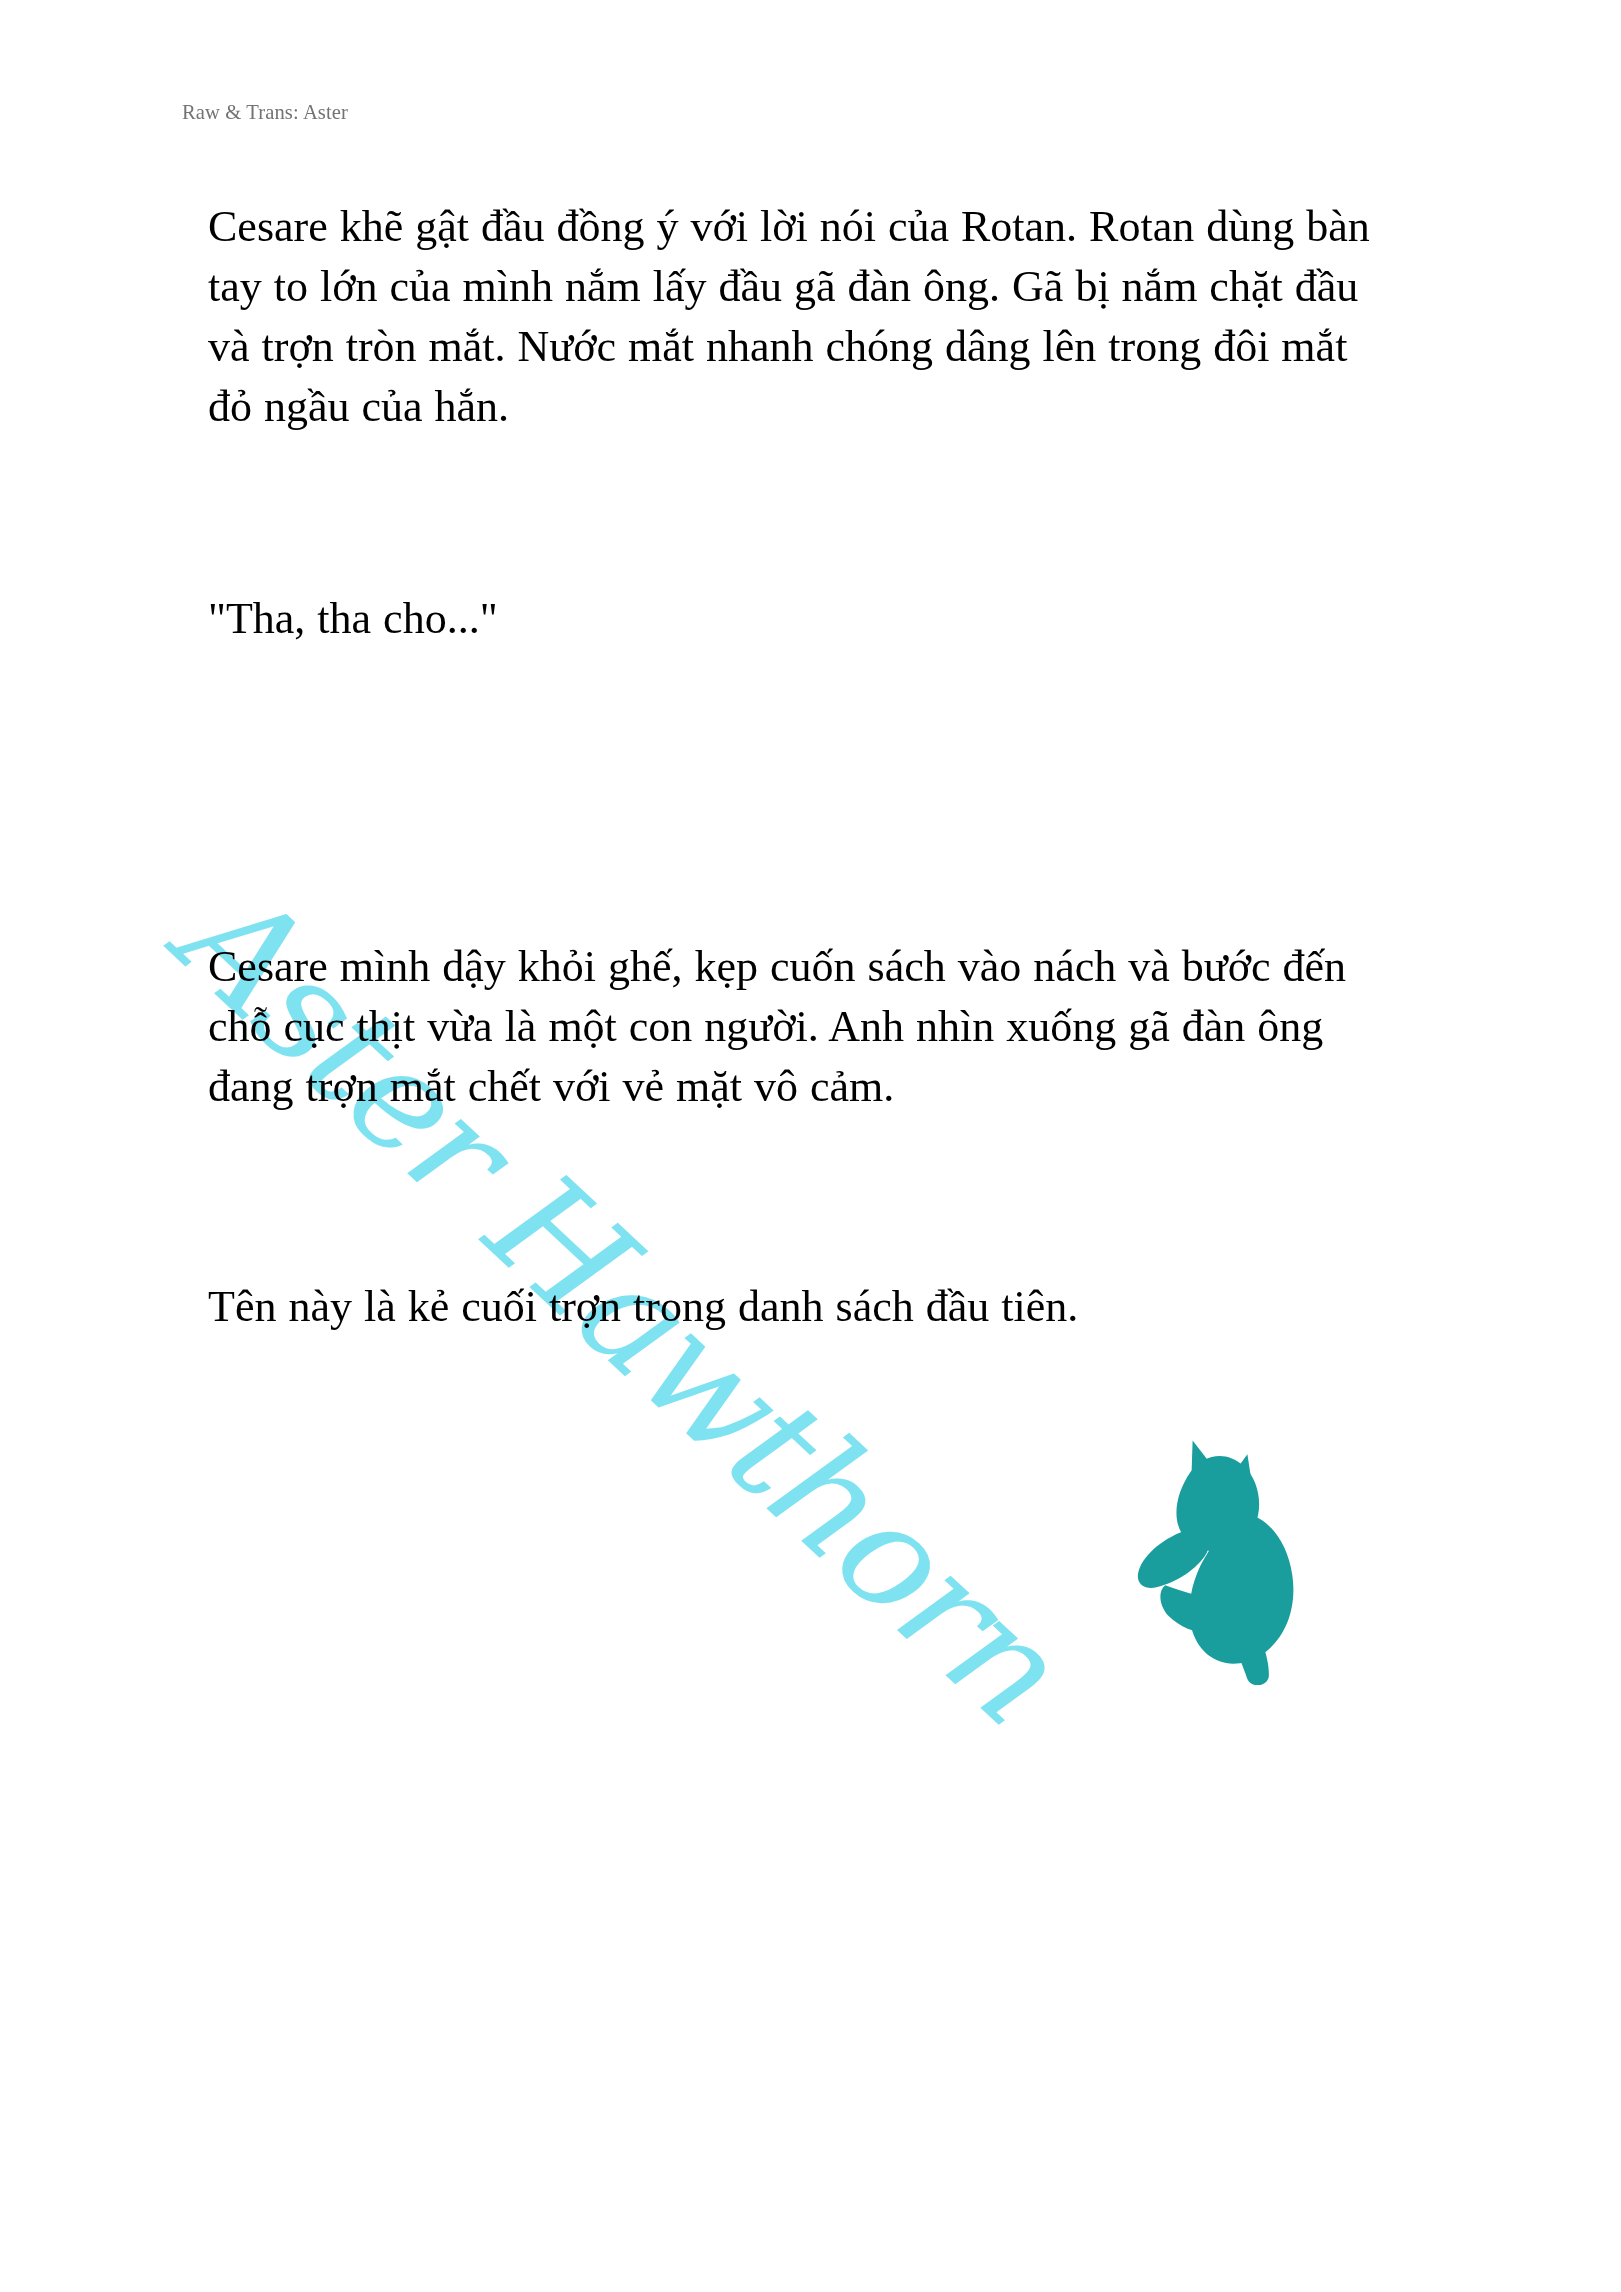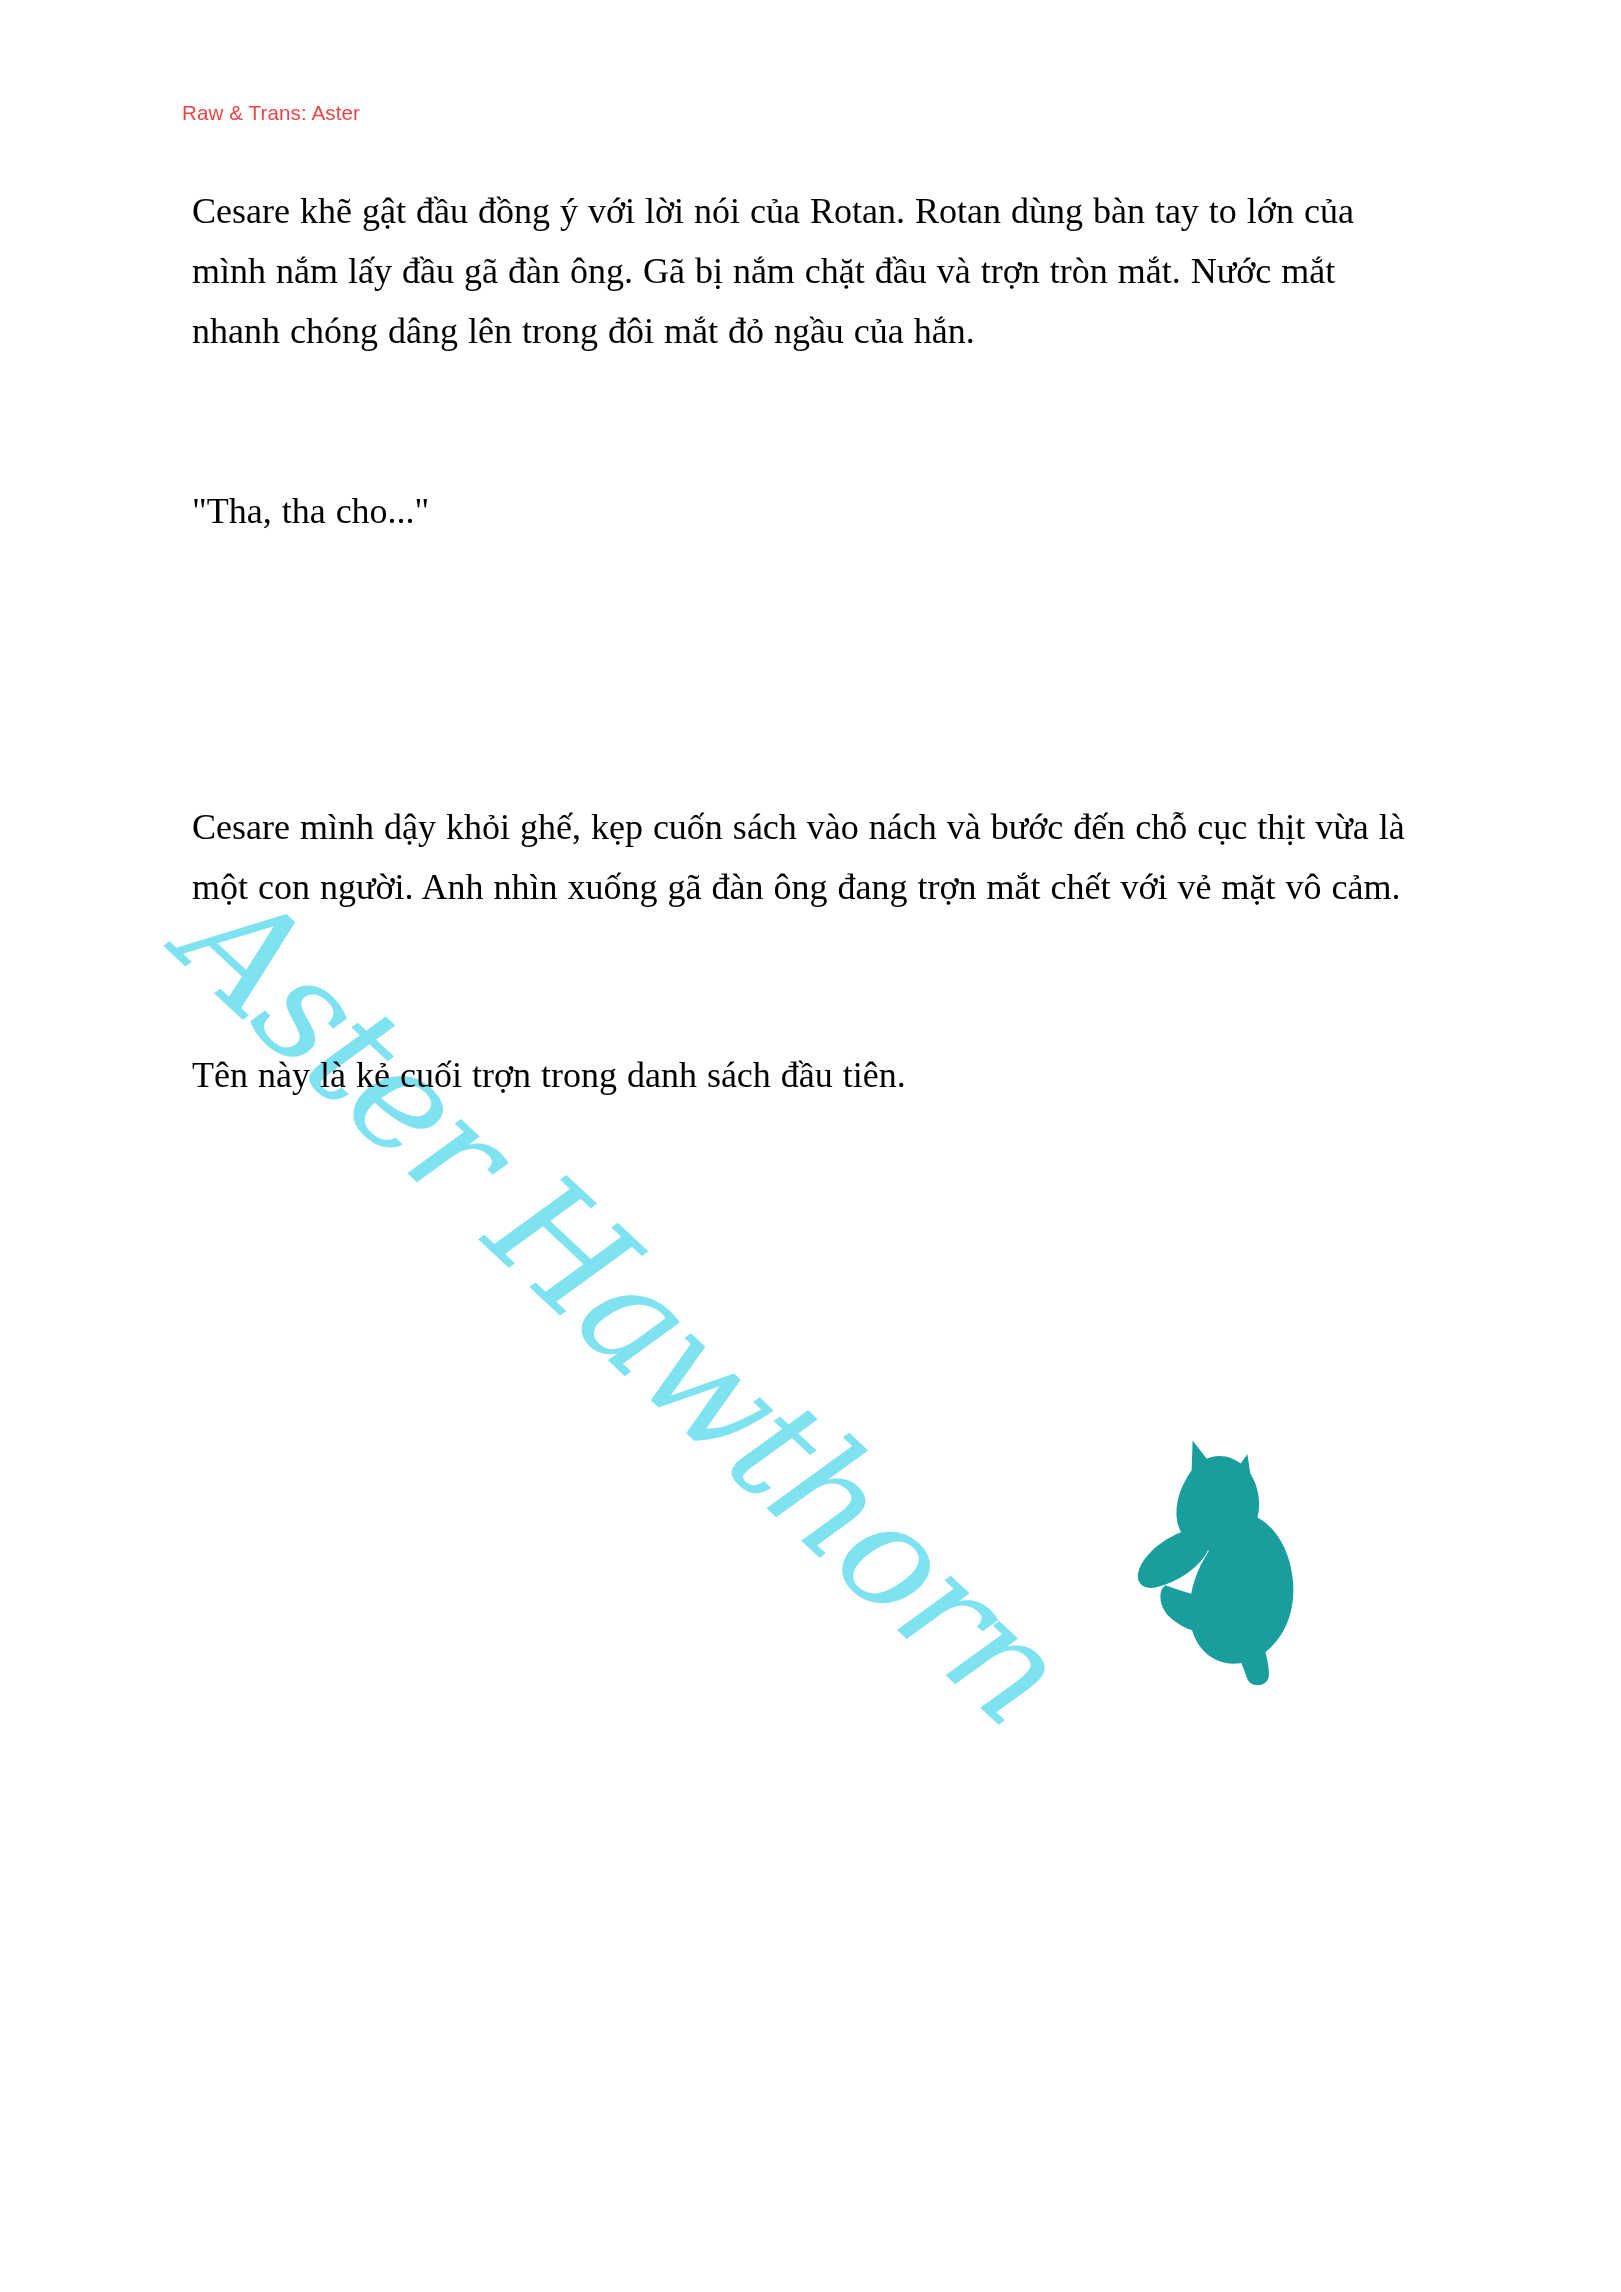--- a/index.html
+++ b/index.html
@@ -15,23 +15,23 @@
     background: #ffffff;
     overflow: hidden;
     box-sizing: border-box;
   }
 
   
   .doc-header {
     position: absolute;
     left: 182px;
     top: 101px;
-    font-family: Liberation Sans, sans-serif;
+    font-family: Liberation Serif, serif;
     font-size: 20.6px;
-    color: #ef4444;
+    color: #737373;
     letter-spacing: 0.1px;
     white-space: nowrap;
   }
 
   
   .watermark {
     position: absolute;
     left: 206px;
     top: 549px;
     width: 1176px;
@@ -70,24 +70,24 @@
   .body-text {
     position: absolute;
     left: 192px;
     top: 181px;
     width: 1215px;
     z-index: 3;
   }
 
   .para {
     font-family: "Liberation Serif", "DejaVu Serif", serif;
-    font-size: 36px;
+    font-size: 44px;
     line-height: 60px;
     color: #000000;
-    margin: 0;
+    margin: 16px;
     text-align: left;
     word-spacing: 1px;
   }
   .gap-lg { height: 120px; }
   .gap-xl { height: 128px; }
 </style>
 </head>
 <body>
 
 <div class="page">

